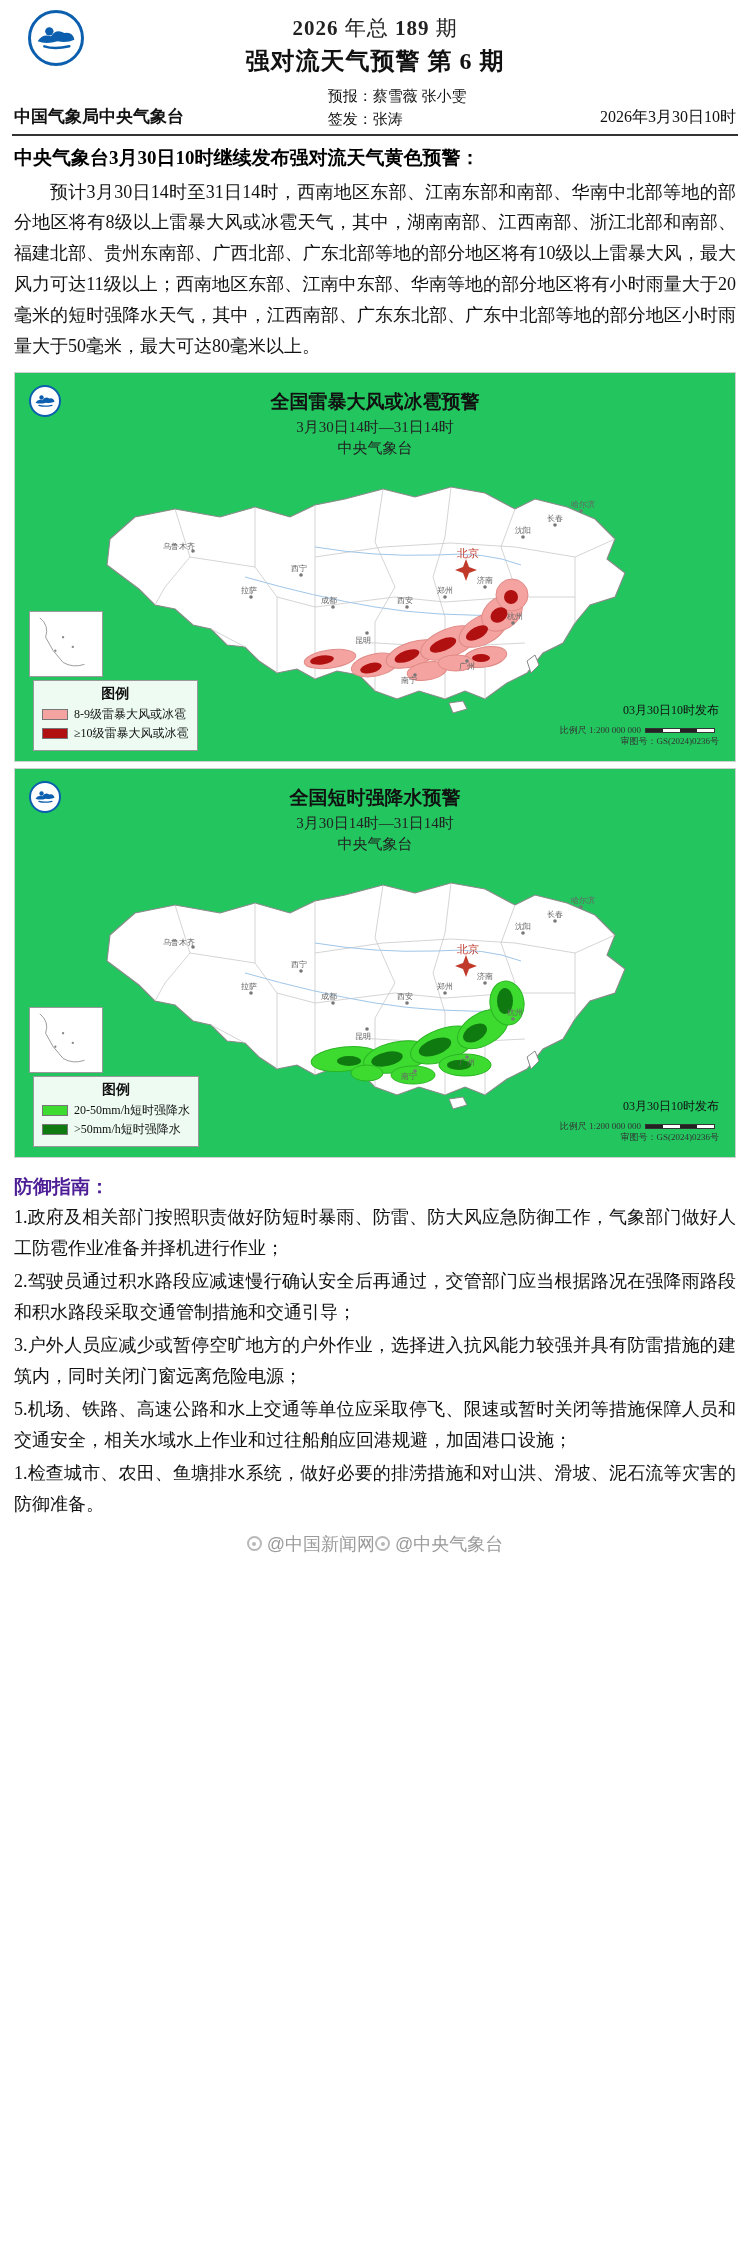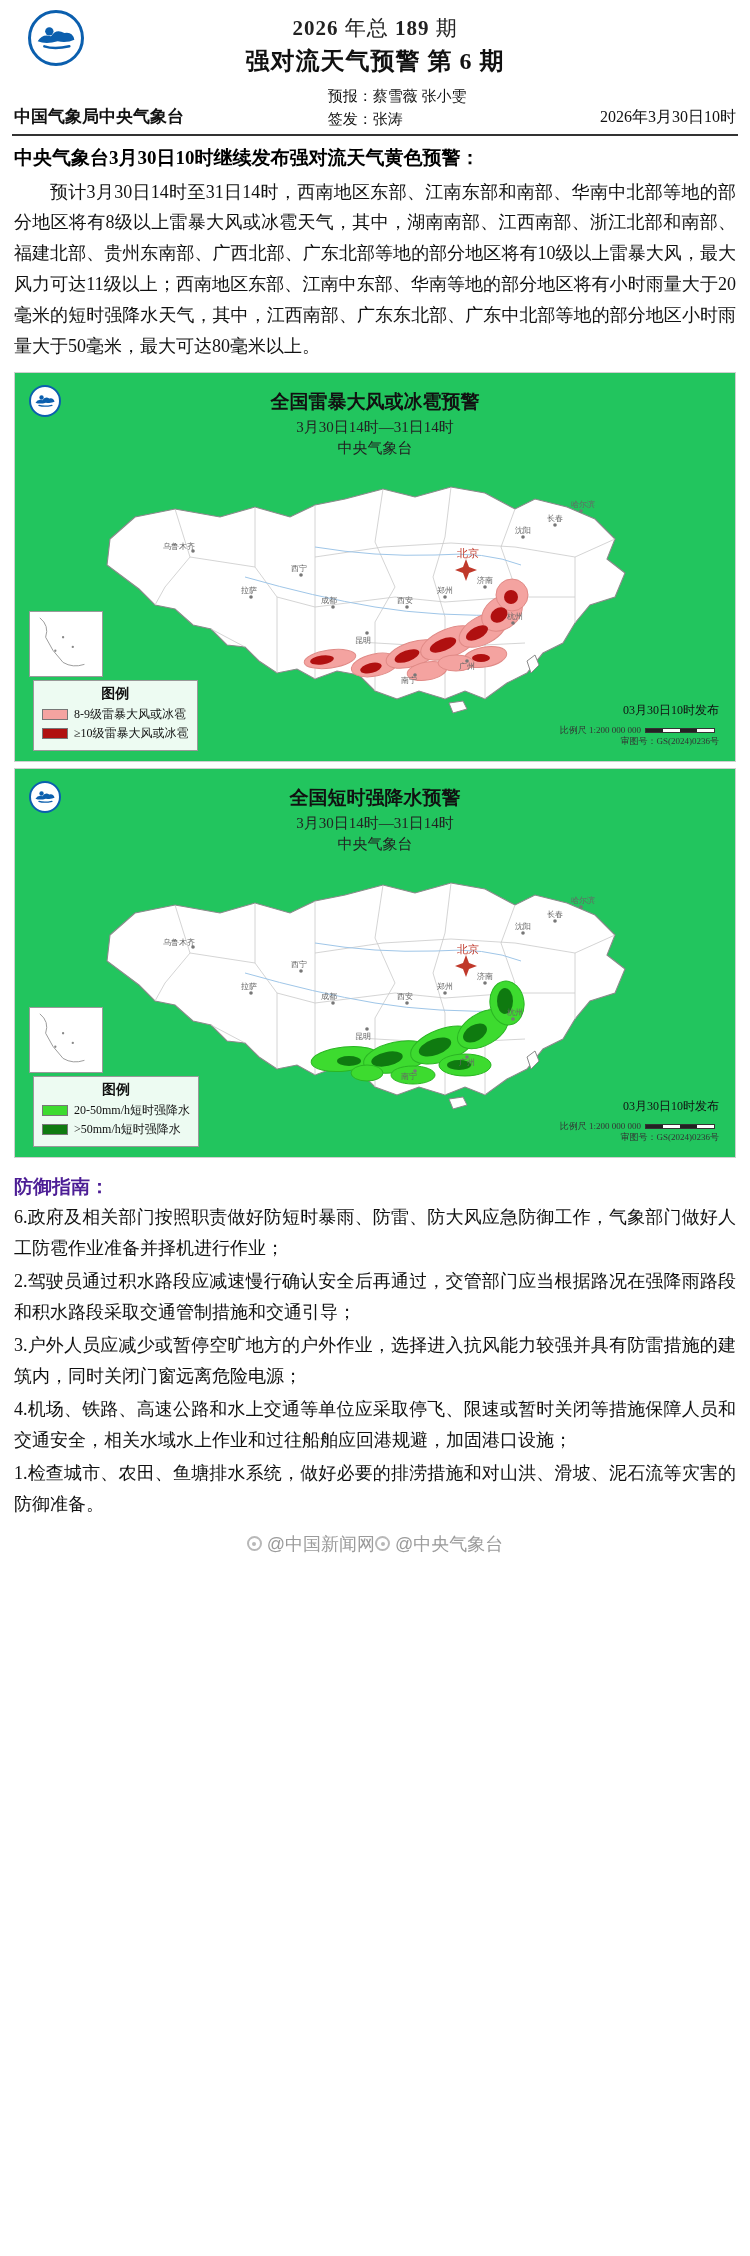--- a/index.html
+++ b/index.html
@@ -574,24 +574,24 @@
     </div>
 
     <div class="fig-note">03月30日10时发布</div>
     <div class="scalebar">
       <div><span>比例尺 1:200 000 000</span><span class="bar"></span></div>
       <div>审图号：GS(2024)0236号</div>
     </div>
   </div>
 
   <div class="guide-title">防御指南：</div>
-  <div class="guide-item">6.政府及相关部门按照职责做好防短时暴雨、防雷、防大风应急防御工作，气象部门做好人工防雹作业准备并择机进行作业；</div>
+  <div class="guide-item">1.政府及相关部门按照职责做好防短时暴雨、防雷、防大风应急防御工作，气象部门做好人工防雹作业准备并择机进行作业；</div>
   <div class="guide-item">2.驾驶员通过积水路段应减速慢行确认安全后再通过，交管部门应当根据路况在强降雨路段和积水路段采取交通管制措施和交通引导；</div>
   <div class="guide-item">3.户外人员应减少或暂停空旷地方的户外作业，选择进入抗风能力较强并具有防雷措施的建筑内，同时关闭门窗远离危险电源；</div>
-  <div class="guide-item">4.机场、铁路、高速公路和水上交通等单位应采取停飞、限速或暂时关闭等措施保障人员和交通安全，相关水域水上作业和过往船舶应回港规避，加固港口设施；</div>
+  <div class="guide-item">5.机场、铁路、高速公路和水上交通等单位应采取停飞、限速或暂时关闭等措施保障人员和交通安全，相关水域水上作业和过往船舶应回港规避，加固港口设施；</div>
   <div class="guide-item">1.检查城市、农田、鱼塘排水系统，做好必要的排涝措施和对山洪、滑坡、泥石流等灾害的防御准备。</div>
 
   <div class="footer">
     <div class="wm">
       <span class="wm-eye"></span>
       <span>@中国新闻网</span>
     </div>
     <div class="wm">
       <span class="wm-eye"></span>
       <span>@中央气象台</span>

